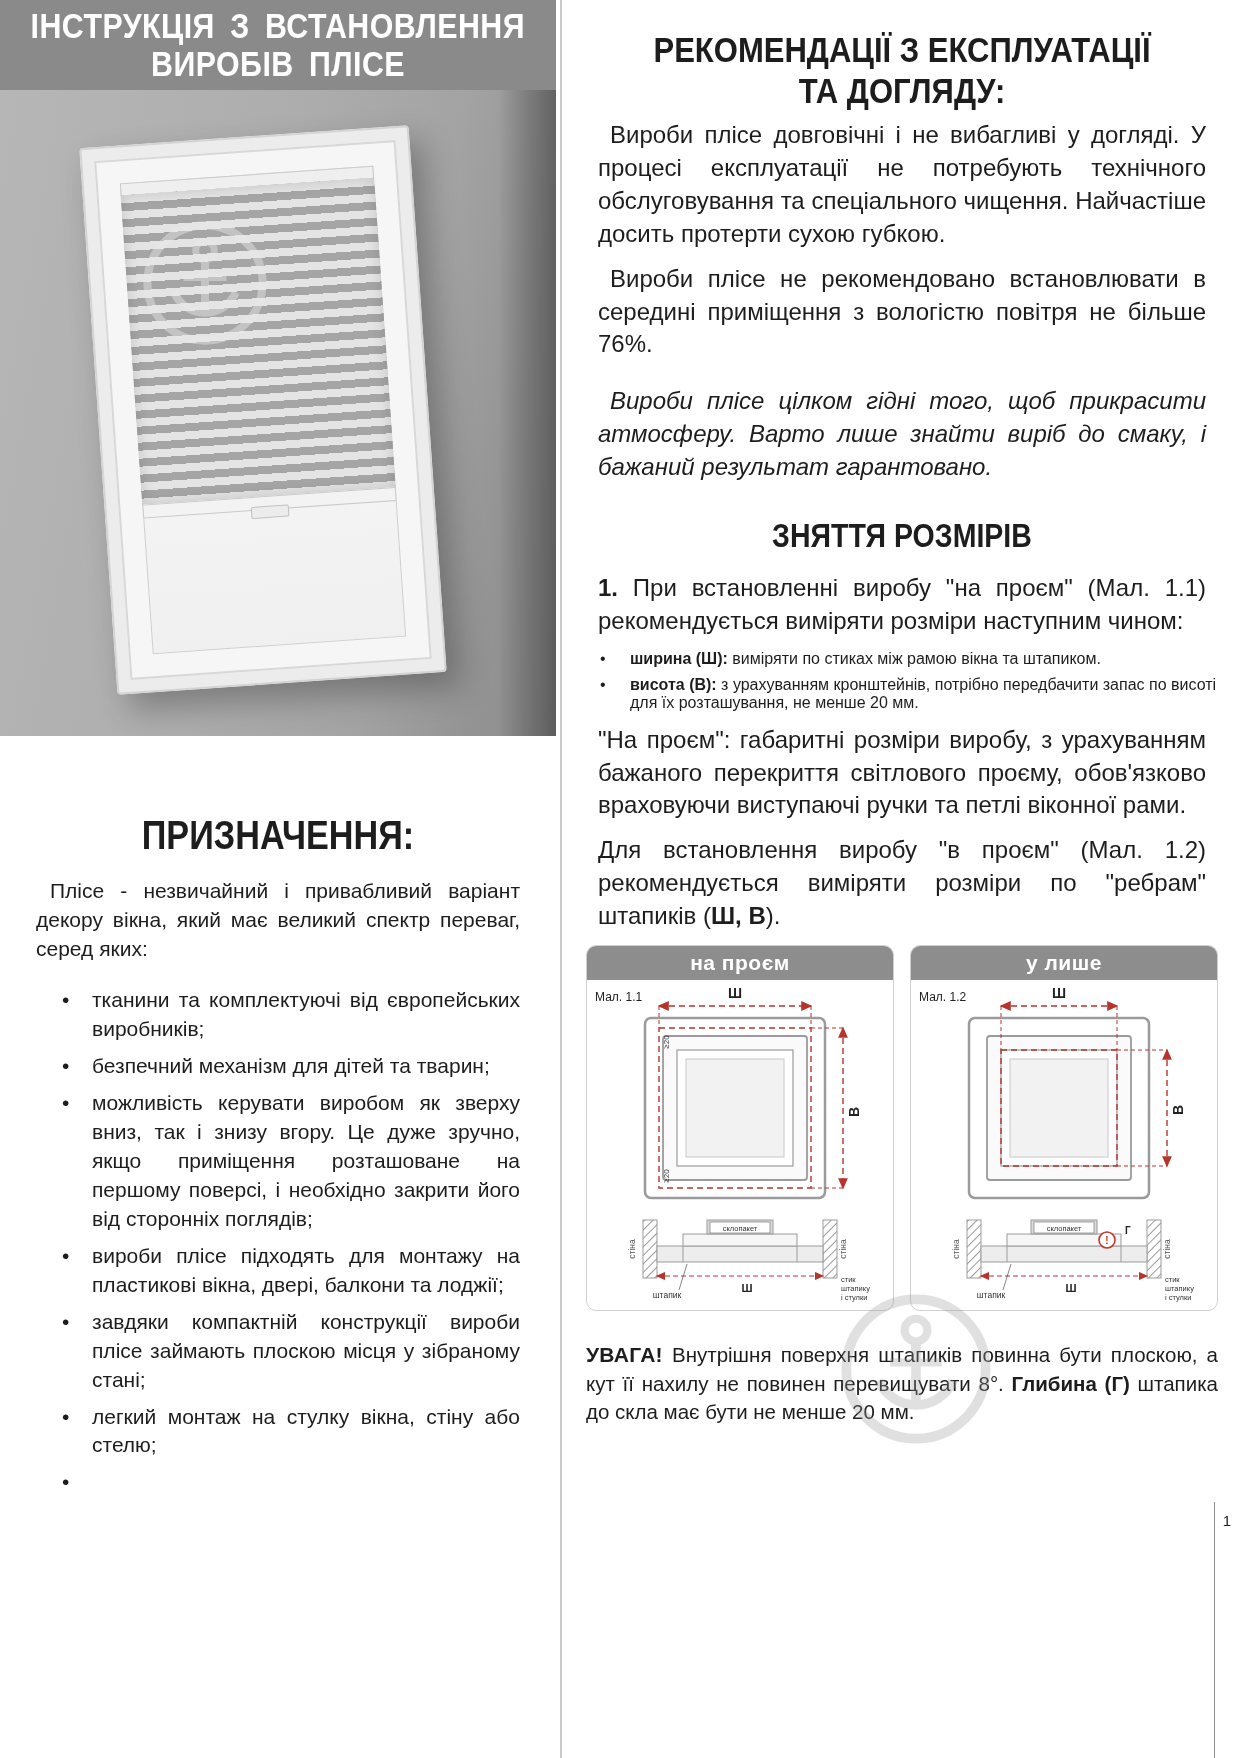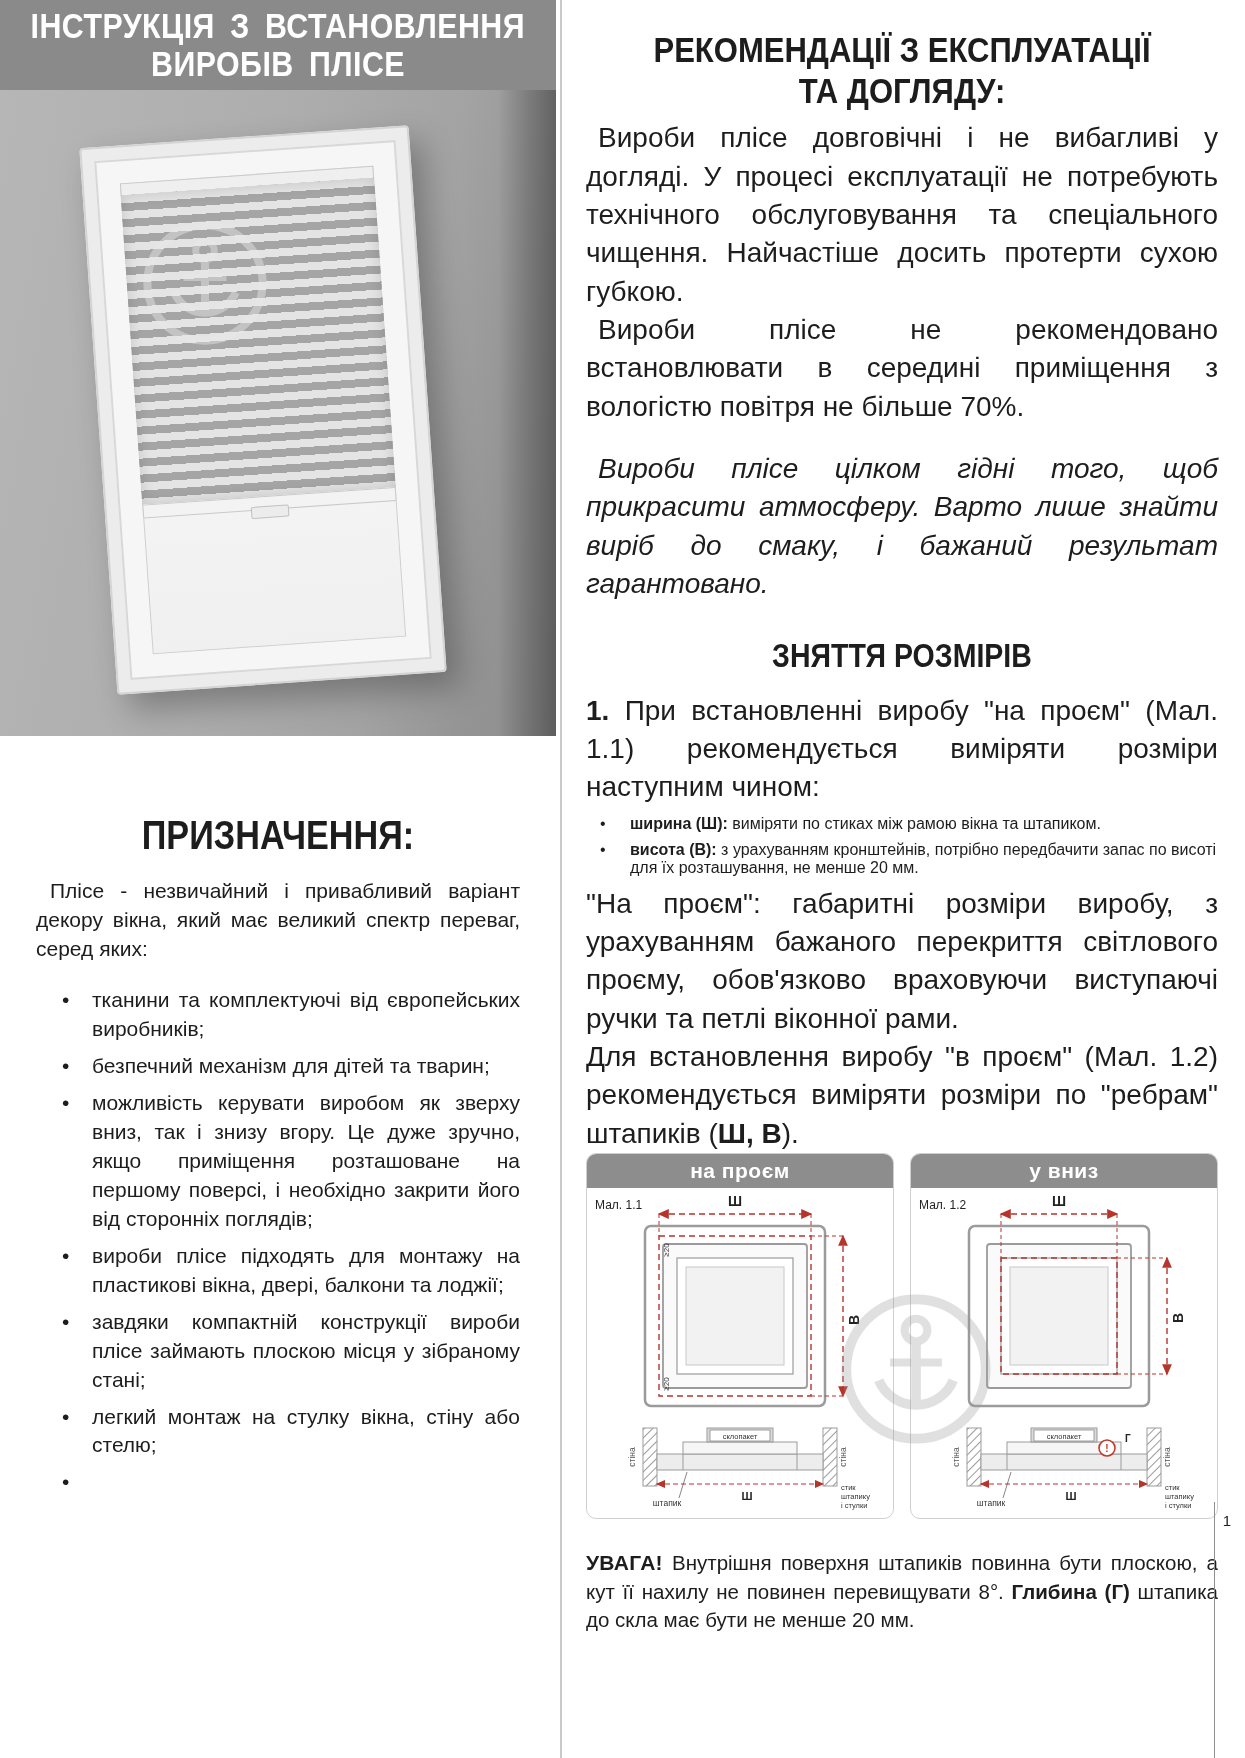--- a/index.html
+++ b/index.html
@@ -42,21 +42,21 @@
   .bullet .dot{flex:0 0 14px;}
   .bullet .btext{flex:1;}
 
   
   .col-divider{position:absolute;left:560px;top:0;width:2px;height:1758px;background:#c9c9c9;}
 
   
   .right-col{position:absolute;left:586px;top:0;width:632px;}
   .care-h{font-size:33px;font-weight:800;text-align:center;line-height:1.14;margin:30px 0 14px;
           transform:scale(.94,1.08);transform-origin:50% 0;}
-  .p{font-size:28px;line-height:1.37;text-align:justify;margin:0;}
+  .p{font-size:24px;line-height:1.37;text-align:justify;margin:12px;}
   .p.ind{text-indent:12px;}
   .p.gap{margin-top:24px;}
   .p.it{font-style:italic;}
   .measure-h{font-size:31px;font-weight:800;text-align:center;margin:34px 0 18px;
              transform:scale(.92,1.08);transform-origin:50% 50%;}
   .m-bullets{margin:4px 0 2px;}
   .m-bullets .bullet{padding-left:14px;}
 
   .diagrams{display:flex;gap:16px;}
   .diagram-panel{flex:1;border:1px solid #cfcfcf;border-radius:10px;overflow:hidden;position:relative;background:#fff;}
@@ -139,21 +139,21 @@
   </div>
 
   <div class="col-divider"></div>
 
   <div class="right-col">
     <div class="care-h">
       <span>РЕКОМЕНДАЦІЇ З ЕКСПЛУАТАЦІЇ</span><br>
       <span>ТА ДОГЛЯДУ:</span>
     </div>
     <p class="p ind">Вироби плісе довговічні і не вибагливі у догляді. У процесі експлуатації не потребують технічного обслуговування та спеціального чищення. Найчастіше досить протерти сухою губкою.</p>
-    <p class="p ind">Вироби плісе не рекомендовано встановлювати в середині приміщення з вологістю повітря не більше 70%.</p>
+    <p class="p ind">Вироби плісе не рекомендовано встановлювати в середині приміщення з вологістю повітря не більше 76%.</p>
     <p class="p ind it gap">Вироби плісе цілком гідні того, щоб прикрасити атмосферу. Варто лише знайти виріб до смаку, і бажаний результат гарантовано.</p>
 
     <div class="measure-h">ЗНЯТТЯ РОЗМІРІВ</div>
     <p class="p"><span class="bold">1.</span><span> При встановленні виробу "на проєм" (Мал. 1.1) рекомендується виміряти розміри наступним чином:</span></p>
 
     <div class="m-bullets">
       <div class="bullet">
         <span class="dot">•</span>
         <span class="btext"><span class="bold">ширина (Ш):</span><span> виміряти по стиках між рамою вікна та штапиком.</span></span>
       </div>
@@ -211,21 +211,21 @@
           <text x="80" y="318" font-size="8.5" fill="#333" text-anchor="middle">штапик</text>
           <line x1="70" y1="296" x2="236" y2="296" stroke="#b5342c" stroke-width="1.2" stroke-dasharray="5 3" marker-start="url(#ar1)" marker-end="url(#ar1)"></line>
           <text x="160" y="312" font-size="11" font-weight="bold" fill="#222" text-anchor="middle">Ш</text>
           <text x="254" y="302" font-size="7.5" fill="#333">стик</text>
           <text x="254" y="311" font-size="7.5" fill="#333">штапику</text>
           <text x="254" y="320" font-size="7.5" fill="#333">і стулки</text>
         </svg>
       </div>
 
       <div class="diagram-panel">
-        <div class="diagram-header">у вниз</div>
+        <div class="diagram-header">у лише</div>
         <div class="diagram-caption">Мал. 1.2</div>
         <svg class="dsvg" viewBox="0 0 306 330">
           <defs>
             <pattern id="hatch2" width="6" height="6" patternUnits="userSpaceOnUse" patternTransform="rotate(45)">
               <line x1="0" y1="0" x2="0" y2="6" stroke="#9a9a9a" stroke-width="2"></line>
             </pattern>
             <marker id="ar2" markerWidth="9" markerHeight="9" refX="7" refY="3.5" orient="auto-start-reverse">
               <path d="M0,0 L8,3.5 L0,7 z" fill="#b5342c"></path>
             </marker>
           </defs>

